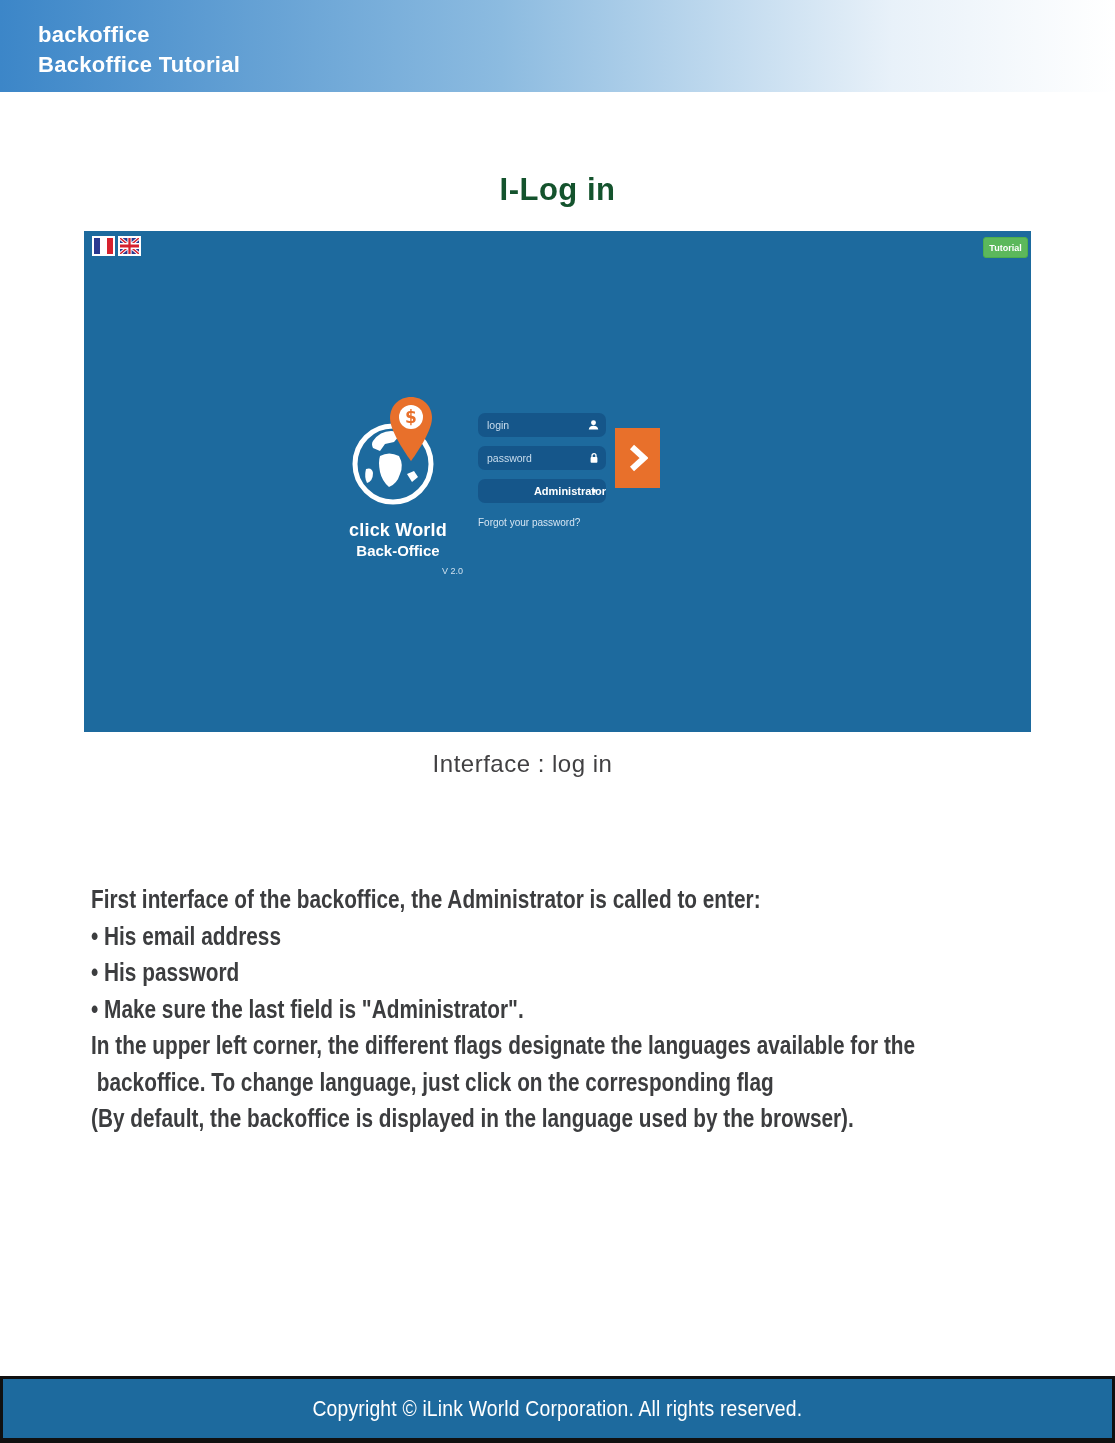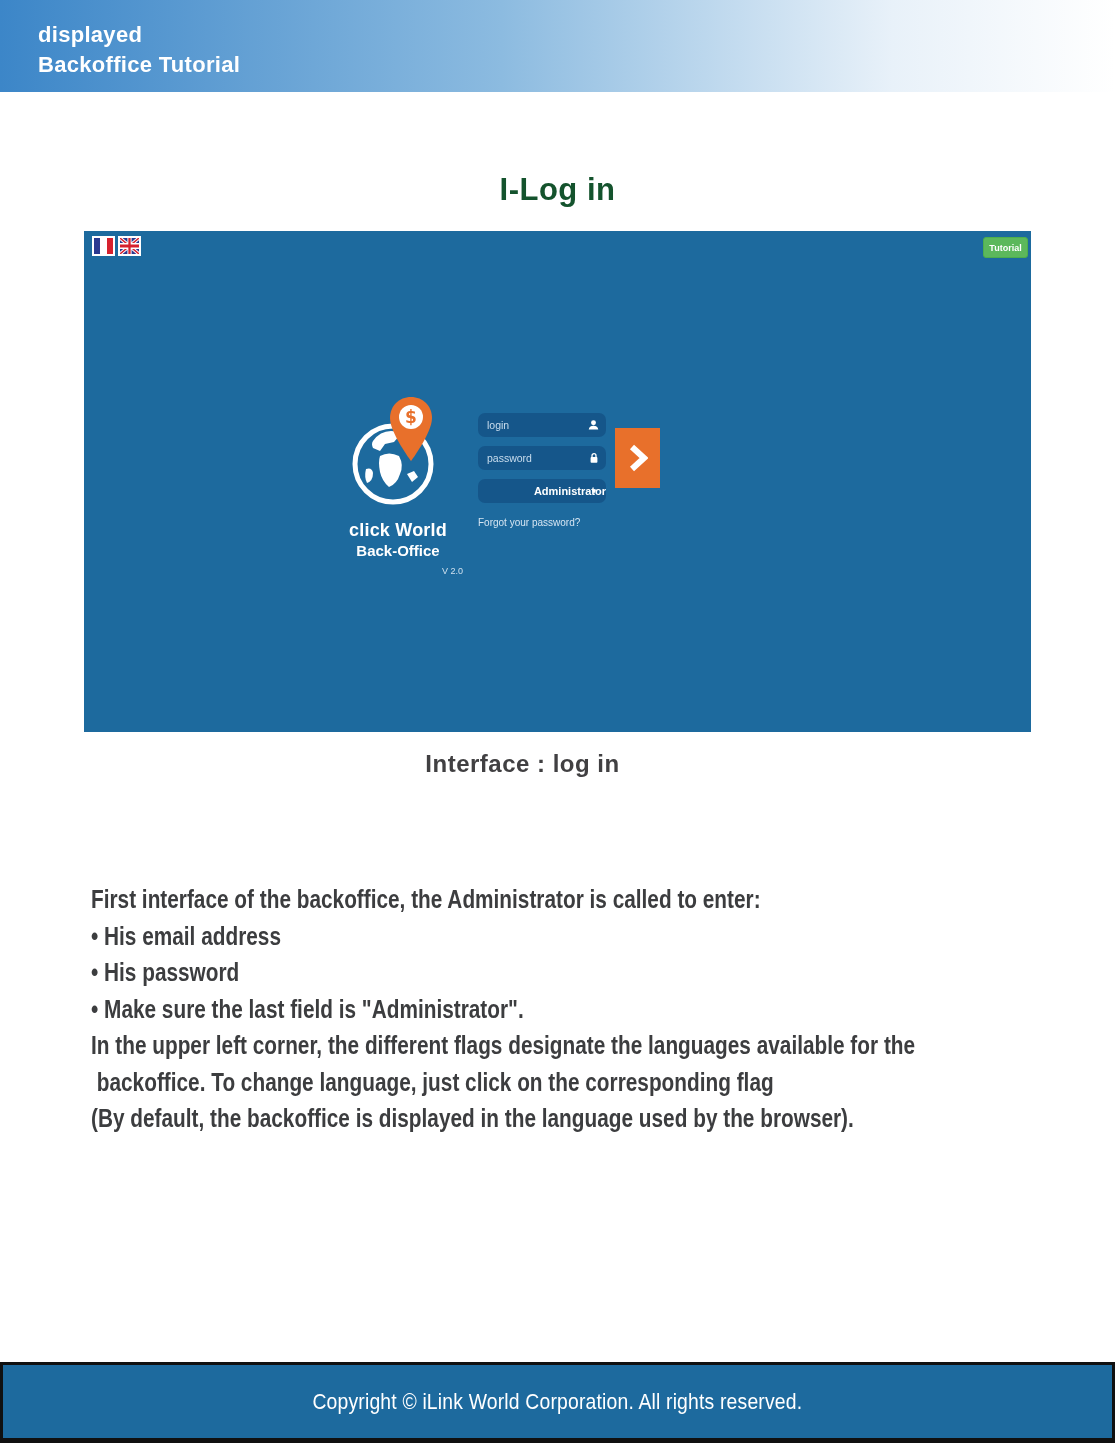--- a/index.html
+++ b/index.html
@@ -71,47 +71,47 @@
 
   .submit-btn {
     position:absolute; left:531px; top:197px; width:45px; height:60px;
     background:var(--accent-orange, #e8702b); border:none; cursor:pointer;
     display:flex; align-items:center; justify-content:center;
   }
 
   
   .caption {
     position:absolute; top:750px; left:0; width:1045px; text-align:center;
-    font-size:24px; font-weight:bold; color:#414042; letter-spacing:0.5px;
+    font-size:24px; font-weight:normal; color:#414042; letter-spacing:0.5px;
   }
 
   
   .bodytext {
     position:absolute; left:91px; top:881px; width:1250px;
     transform:scaleX(0.8); transform-origin:0 0;
     font-size:26px; font-weight:bold; color:var(--text-dark, #3c3d3f);
   }
   .bodytext .bline { line-height:36.5px; white-space:pre; }
 
   
   .doc-footer {
-    position:absolute; left:0; bottom:0; width:1115px; height:81px;
+    position:absolute; left:0; bottom:0; width:1115px; height:67px;
     background:var(--footer-blue, #1d6a9e);
     border:3px solid #101010; border-bottom-width:5px;
     display:flex; align-items:center; justify-content:center;
   }
   .doc-footer .copy {
     color:#fff; font-size:22px; transform:scaleX(0.88); letter-spacing:0.2px;
   }
 </style>
 </head>
 <body>
 
 <header class="doc-header">
-  <div class="hline">displayed</div>
+  <div class="hline">backoffice</div>
   <div class="hline">Backoffice Tutorial</div>
 </header>
 
 <h1 class="section-title">I-Log in</h1>
 
 <div class="shot">
 
   <div class="flags">
     <div class="flag flag-fr">
       <span class="st-b"></span>

